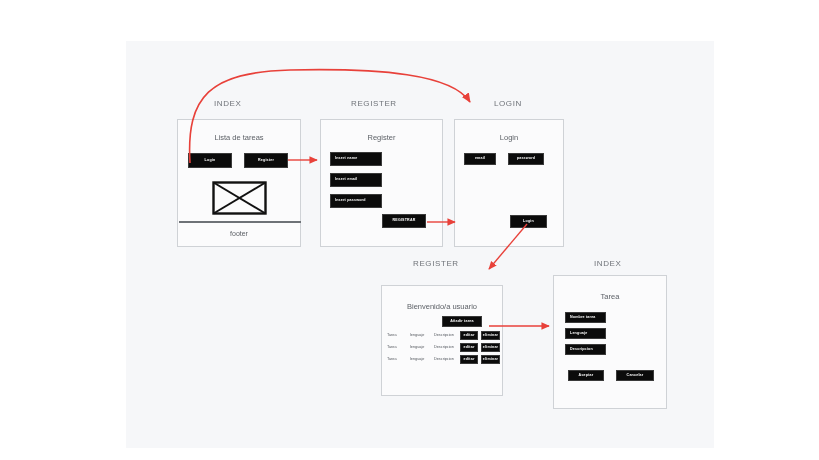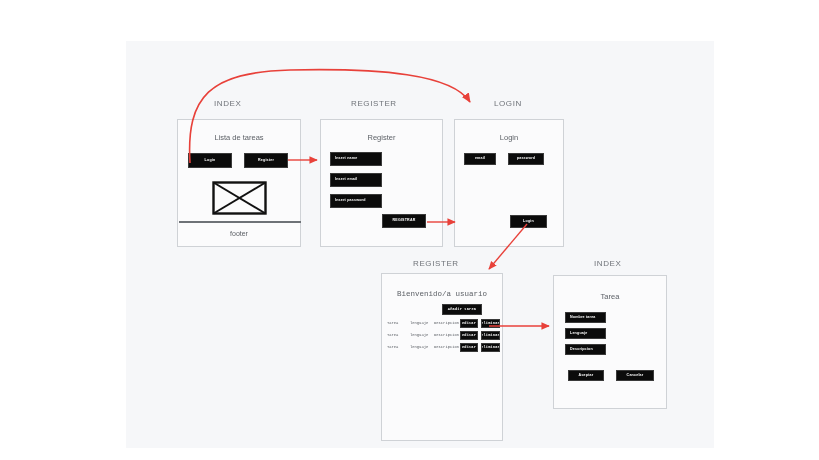--- a/index.html
+++ b/index.html
@@ -157,21 +157,21 @@
 
   <div class="card" style="left:454px; top:119px; width:110px; height:128px;">
     <div class="card-title" style="top:13px;">Login</div>
 
     <div class="wbtn" style="left:9px; top:33px; width:32px; height:12px;">email</div>
     <div class="wbtn" style="left:53px; top:33px; width:36px; height:12px;">password</div>
 
     <div class="wbtn" style="left:55px; top:95px; width:37px; height:13px;">Login</div>
   </div>
 
-  <div class="card" style="left:381px; top:273px; width:122px; height:168px;font-family:Liberation Mono, monospace;">
+  <div class="card" style="left:381px; top:285px; width:122px; height:111px;">
     <div class="card-title" style="top:16px;">Bienvenido/a usuario</div>
 
     <div class="wbtn" style="left:60px; top:30px; width:40px; height:11px;">Añadir tarea</div>
 
     <div class="tbl-cell" style="left:5px; top:48px;">Tarea</div>
     <div class="tbl-cell" style="left:28px; top:48px;">lenguaje</div>
     <div class="tbl-cell" style="left:52px; top:48px;">Descripcion</div>
     <div class="wbtn" style="left:78px; top:45px; width:18px; height:9px;">editar</div>
     <div class="wbtn" style="left:99px; top:45px; width:19px; height:9px;">eliminar</div>
 

